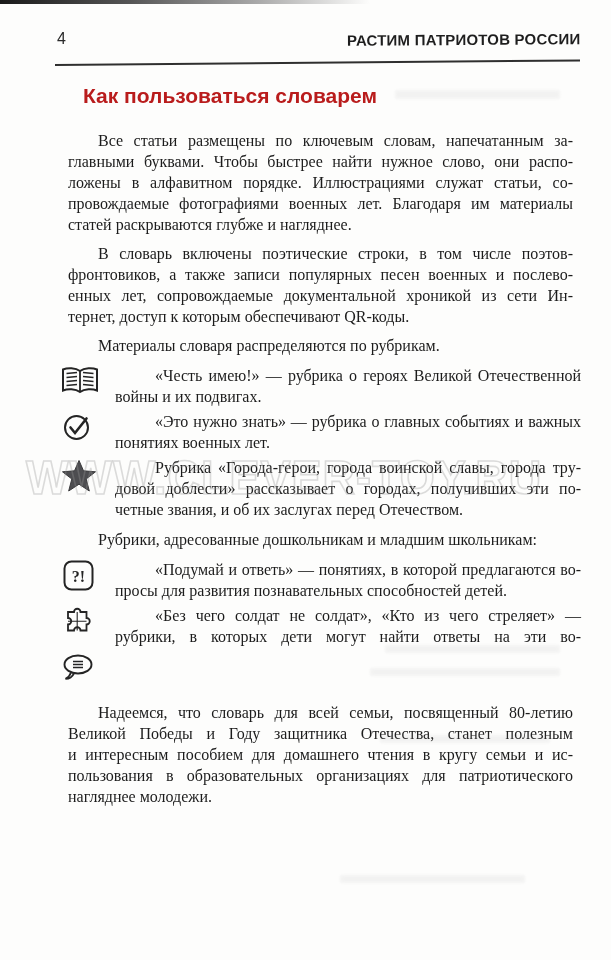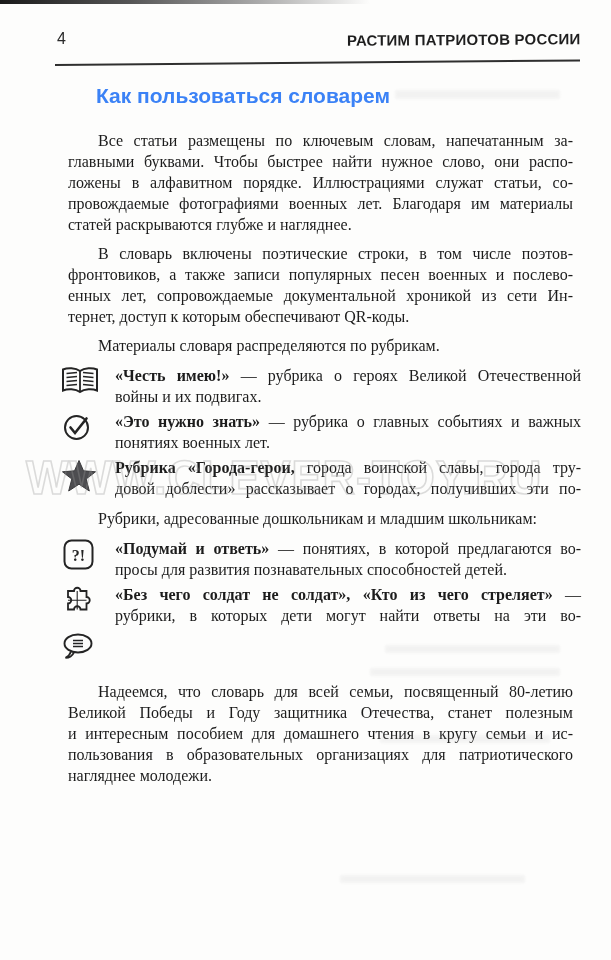--- a/index.html
+++ b/index.html
@@ -19,33 +19,33 @@
     display:flex;justify-content:space-between;align-items:flex-end;
     font-family:"Liberation Sans", sans-serif;
   }
   .page-num{font-size:16px;color:#2a2a2a;}
   .running-head{font-weight:bold;font-size:15px;letter-spacing:.2px;color:#1e1e1e;transform:rotate(-0.4deg);}
   .hdr-rule{
     position:absolute;top:64px;left:55px;width:525px;height:0;
     border-top:2.2px solid #2f2f2f;transform:rotate(-0.5deg);transform-origin:left center;
   }
   .page-title{
-    position:absolute;top:84px;left:96px;
+    position:absolute;top:84px;left:83px;
     font-family:"Liberation Sans", sans-serif;font-weight:bold;
-    font-size:21px;color:#3b82f6;
+    font-size:21px;color:#b91c1c;
   }
   .content{
     position:absolute;top:122px;left:60px;width:521px;
     font-size:16px;line-height:21px;
   }
   .para{margin:8px;}
   .line{text-align:justify;text-align-last:justify;white-space:normal;}
   .line.last{text-align-last:left;}
   .line.ind{text-indent:30px;}
-  .bseg{font-weight:bold;}
+  .bseg{font-weight:normal;margin-left:40px;}
   .group{margin-top:9px;}
   .rubric{position:relative;padding-left:55px;margin-bottom:4px;min-height:42px;}
   .rtext .line{text-align:justify;text-align-last:justify;}
   .rtext .line.last{text-align-last:left;}
   .ric{position:absolute;}
   .i-book{left:0;top:1px;}
   .i-check{left:3px;top:2px;}
   .i-bulb{left:6px;top:2px;}
   .i-star{left:1px;top:2px;}
   .i-qm{left:3px;top:1px;}
@@ -120,20 +120,21 @@
           <div class="line last"><span>понятиях военных лет.</span></div>
         </div>
       </div>
       <div class="rubric">
         <svg class="ric i-star" width="36" height="34" viewBox="0 0 36 34">
     <path d="M18 1.5 L22.5 11.8 L34.5 12.8 L25.2 20 L28.3 32 L18 25.2 L7.7 32 L10.8 20 L1.5 12.8 L13.5 11.8 Z" fill="#4d4d50" stroke="#3a3a3c" stroke-width="1"></path>
   </svg>
         <div class="rtext">
           <div class="line"><span class="bseg">Рубрика «Города-герои,</span><span> города воинской славы, города тру-</span></div>
           <div class="line"><span>довой доблести» рассказывает о городах, получивших эти по-</span></div>
+          <div class="line last"><span>четные звания, и об их заслугах перед Отечеством.</span></div>
         </div>
       </div>
     </div>
   <div id="between" class="group">
       <div class="para">
         <div class="line last ind">Рубрики, адресованные дошкольникам и младшим школьникам:</div>
       </div>
     </div>
   <div id="rubrics-kids" class="group">
       <div class="rubric">

